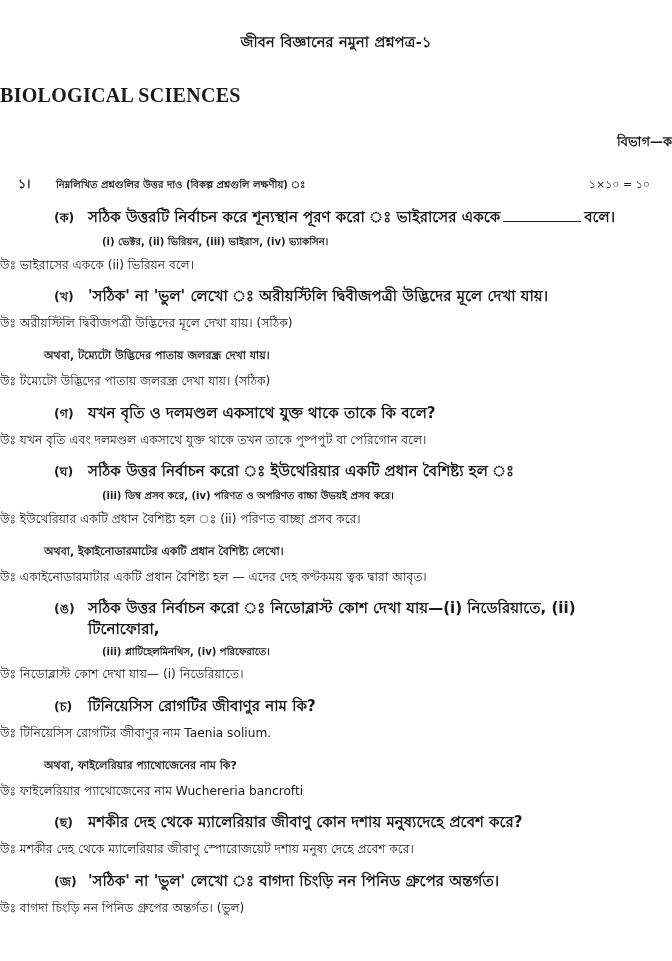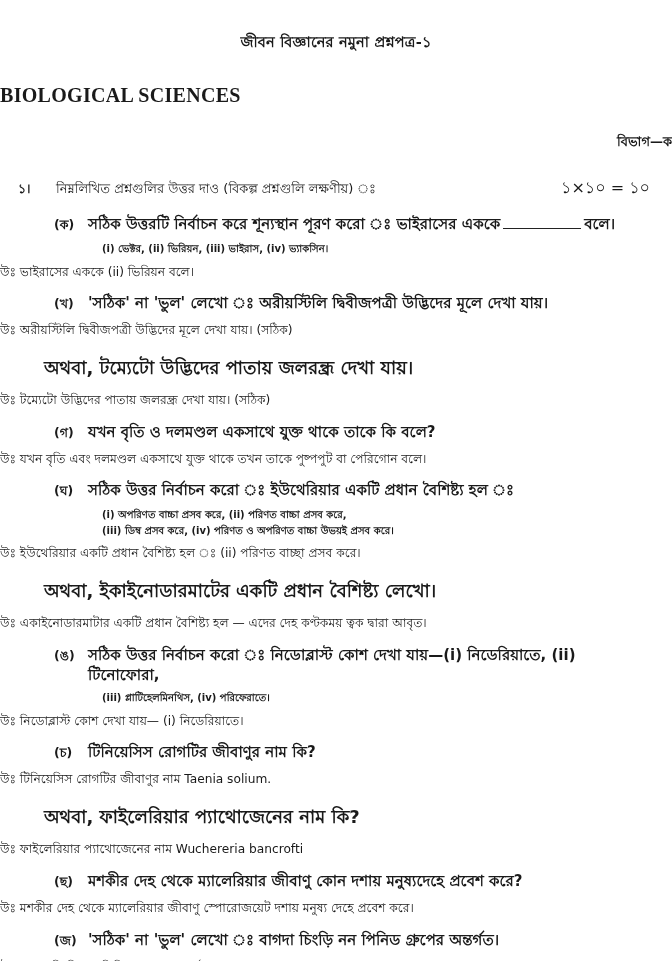--- a/index.html
+++ b/index.html
@@ -72,26 +72,26 @@
     font-family: "DejaVu Sans", "Liberation Sans", sans-serif;
   }
   .qhead-num {
     width: 38px;
     flex: 0 0 38px;
     font-size: 12.5px;
     font-weight: bold;
   }
   .qhead-text {
     flex: 1 1 auto;
-    font-size: 13px;
-    font-weight: normal;
+    font-size: 10px;
+    font-weight: bold;
   }
   .qhead-marks {
     flex: 0 0 auto;
-    font-size: 16px;
+    font-size: 11px;
     font-weight: normal;
     white-space: nowrap;
     padding-left: 10px;
   }
 
   
   .qlist {
     margin: 0;
     padding: 0;
     list-style: none;
@@ -135,21 +135,21 @@
     padding-right: 24px;
     font-size: 12.2px;
     line-height: 1.45;
     margin-top: 7px;
     font-family: "DejaVu Sans", "Liberation Sans", sans-serif;
     font-weight: normal;
   }
   .alt-q {
     padding-left: 44px;
     padding-right: 24px;
-    font-size: 18px;
+    font-size: 11px;
     font-weight: bold;
     margin-top: 14px;
     font-family: "DejaVu Sans", "Liberation Sans", sans-serif;
   }
   .blank-fill {
     display: inline-block;
     border-bottom: 1px solid #222;
     width: 78px;
     height: 0.85em;
     vertical-align: baseline;
@@ -200,21 +200,20 @@
           <span class="qtext"><span>যখন বৃতি ও দলমণ্ডল একসাথে যুক্ত থাকে তাকে কি বলে?</span></span>
         </div>
         <div class="qanswer">উঃ যখন বৃতি এবং দলমণ্ডল একসাথে যুক্ত থাকে তখন তাকে পুষ্পপুট বা পেরিগোন বলে।</div>
       </li>
       <li class="qitem">
         <div class="qrow">
           <span class="qlabel">(ঘ)</span>
           <span class="qtext"><span>সঠিক উত্তর নির্বাচন করো ঃ ইউথেরিয়ার একটি প্রধান বৈশিষ্ট্য হল ঃ</span></span>
         </div>
         <div class="qoptions">
-          <span class="optline">(i) অপরিণত বাচ্চা প্রসব করে, (ii) পরিণত বাচ্চা প্রসব করে,</span>
           <span class="optline">(iii) ডিম্ব প্রসব করে, (iv) পরিণত ও অপরিণত বাচ্চা উভয়ই প্রসব করে।</span>
         </div>
         <div class="qanswer">উঃ ইউথেরিয়ার একটি প্রধান বৈশিষ্ট্য হল ঃ (ii) পরিণত বাচ্ছা প্রসব করে।</div>
         <div class="alt-q">অথবা, ইকাইনোডারমাটের একটি প্রধান বৈশিষ্ট্য লেখো।</div>
         <div class="qanswer">উঃ একাইনোডারমাটার একটি প্রধান বৈশিষ্ট্য হল — এদের দেহ কণ্টকময় ত্বক দ্বারা আবৃত।</div>
       </li>
       <li class="qitem">
         <div class="qrow">
           <span class="qlabel">(ঙ)</span>
           <span class="qtext"><span>সঠিক উত্তর নির্বাচন করো ঃ নিডোব্লাস্ট কোশ দেখা যায়—(i) নিডেরিয়াতে, (ii) টিনোফোরা,</span></span>

